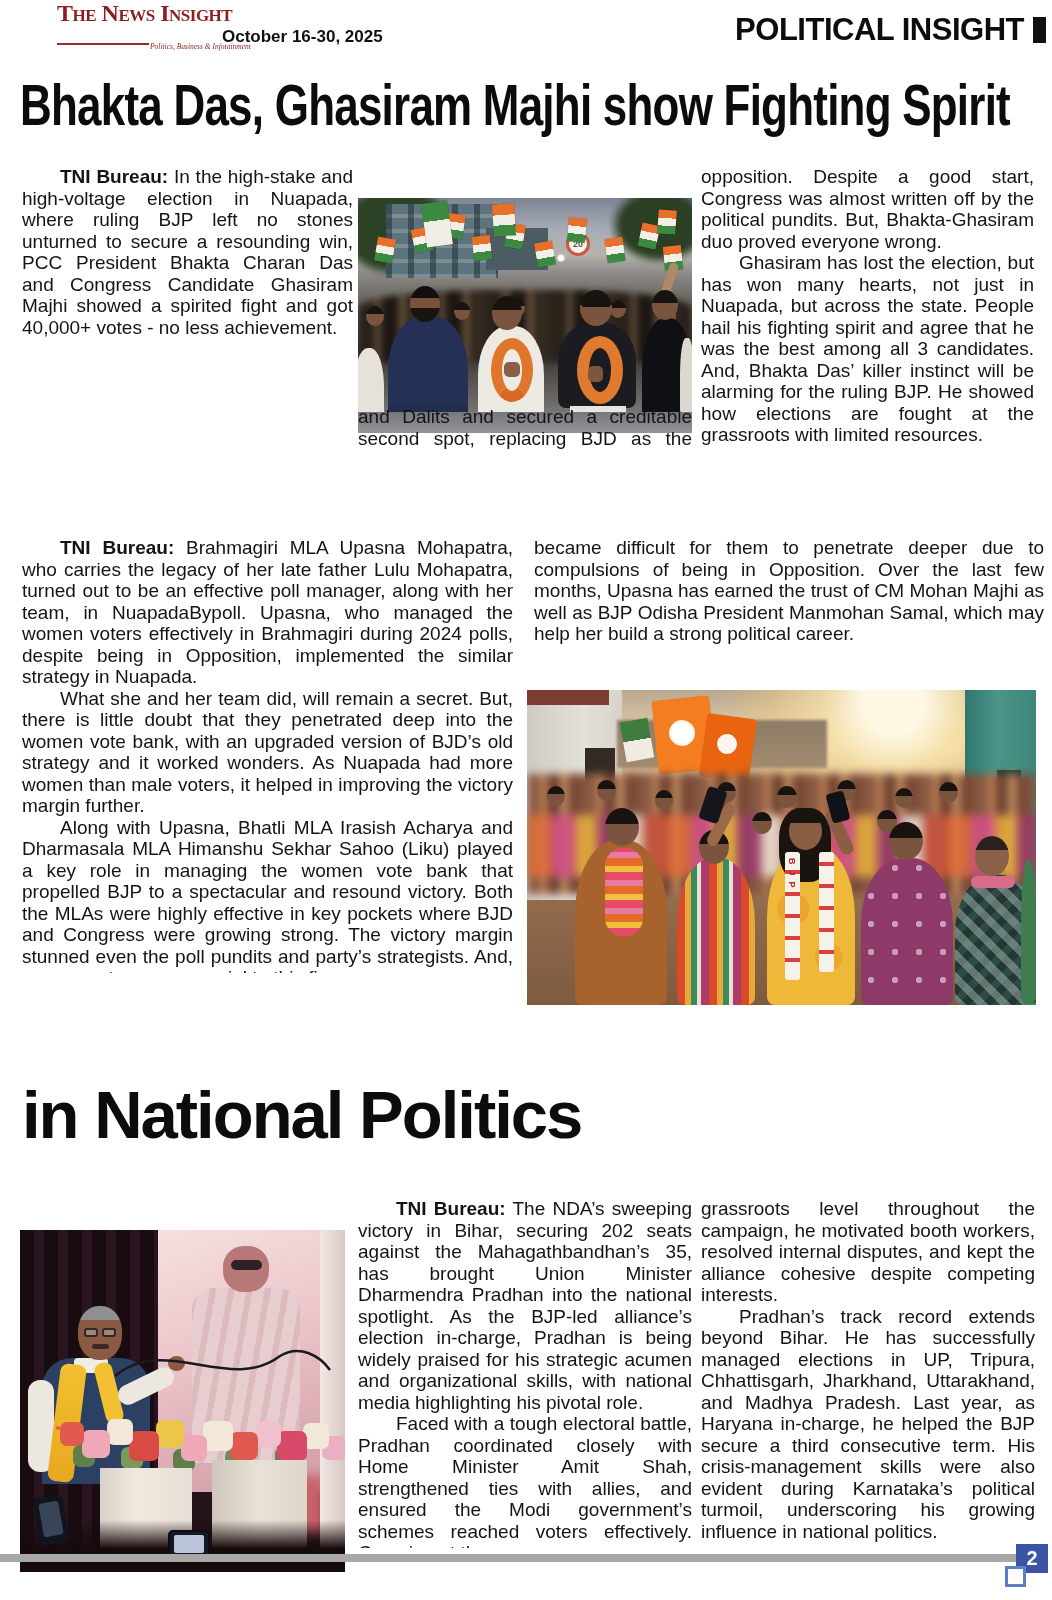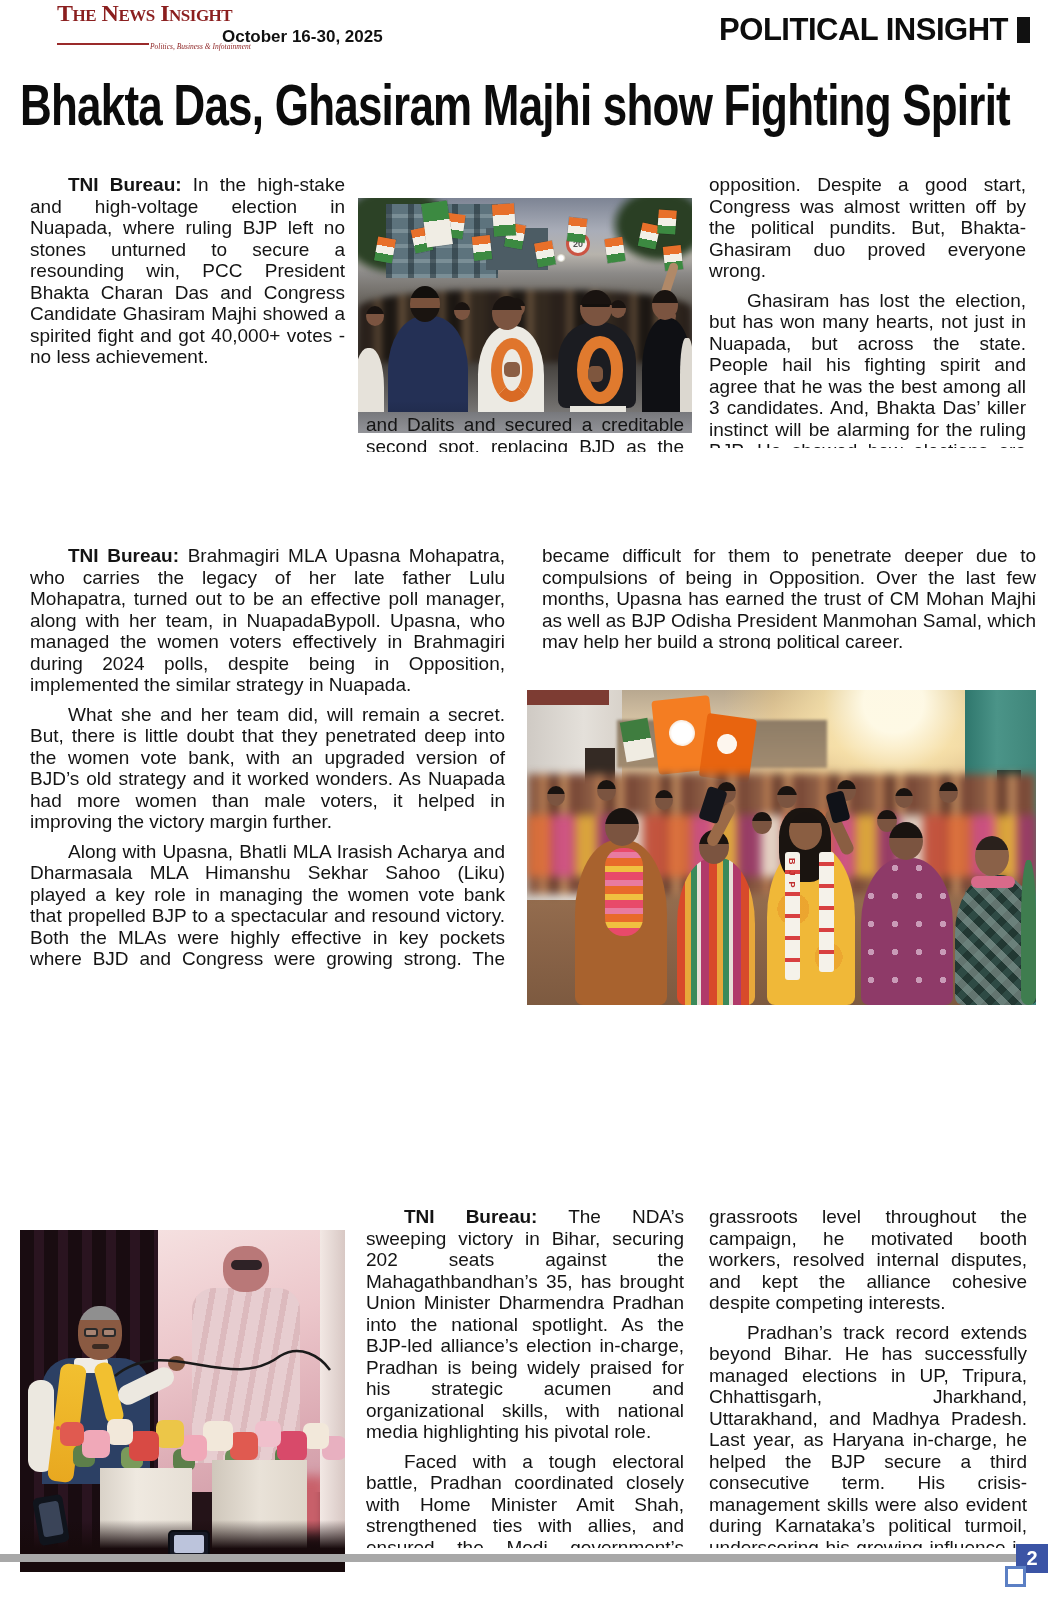--- a/index.html
+++ b/index.html
@@ -48,21 +48,21 @@
   .h3 { font-size: 67px; line-height: 94px; letter-spacing: -2px; }
 
   
   .col {
     position: absolute;
     font-size: 19px; line-height: 21.5px;
     text-align: justify;
     color: #141414;
     overflow: hidden;
   }
-  .para { margin: 8px; text-indent: 38px; }
+  .para { margin: 0; text-indent: 38px; }
   .noindent { text-indent: 0; }
   .lead { font-weight: bold; }
 
   
   .photo { position: absolute; overflow: hidden; background:#777;margin-top:30px; }
   .cflag {
     position: absolute; width: 18px; height: 24px;
     background: linear-gradient(180deg,#e8702a 0 34%,#f2efe6 34% 66%,#3c8a41 66%);
     box-shadow: 0 0 0 0.5px rgba(0,0,0,.18);
   }
@@ -83,21 +83,21 @@
 </style>
 </head>
 <body>
 
 <div class="page">
 
   <div class="abs logo-title" style="left:57px; top:0;">The News Insight</div>
   <div class="abs logo-underline" style="left:57px; top:43px; width:92px; height:2px;"></div>
   <div class="abs logo-tagline" style="left:150px; top:42px;">Politics, Business &amp; Infotainment</div>
   <div class="abs issue-date" style="left:222px; top:27px;">October 16-30, 2025</div>
-  <div class="abs section-label" style="right:22px; top:12px;">
+  <div class="abs section-label" style="right:6px; top:12px;">
     <span>POLITICAL INSIGHT</span>
     <span class="section-bar"></span>
   </div>
 
   <div class="headline h1" style="left:20px; top:70px; width:1012px; height:70px;">
     <span class="fit-inner" style="transform: scaleX(0.757723);">Bhakta Das, Ghasiram Majhi show Fighting Spirit</span>
   </div>
 
   <div class="col" style="left:22px; top:166px; width:331px; height:282px;">
     <p class="para"><span class="lead">TNI Bureau:</span> <span>In the high-stake and high-voltage election in Nuapada, where ruling BJP left no stones unturned to secure a resounding win, PCC President Bhakta Charan Das and Congress Candidate Ghasiram Majhi showed a spirited fight and got 40,000+ votes - no less achievement.</span></p>
@@ -258,20 +258,23 @@
       background:#8e3a68; background-image:radial-gradient(circle 3px at 10px 10px,rgba(240,220,235,.6) 0 3px,transparent 3px); background-size:24px 28px;"></div>
     <div class="head" style="left:362px; top:132px; width:34px; height:38px;"></div>
     <div class="blob" style="left:428px; top:185px; width:82px; height:130px;
       background:#2e4a44; background-image:repeating-linear-gradient(45deg,rgba(220,230,225,.35) 0 8px,transparent 8px 16px),repeating-linear-gradient(-45deg,rgba(16,28,24,.4) 0 8px,transparent 8px 16px);"></div>
     <div class="head" style="left:448px; top:146px; width:34px; height:40px;
       background:linear-gradient(180deg,#2a211c 0 36%,#8a6148 36%);"></div>
     <div class="abs" style="left:444px; top:186px; width:44px; height:12px; border-radius:6px; background:#d86a8a;"></div>
     <div class="blob" style="left:494px; top:170px; width:15px; height:145px; background:#3f7d4f;"></div>
   </div>
 
+  <div class="headline h3" style="left:22px; top:1068px; width:1012px; height:94px;">
+    <span class="fit-inner">in National Politics</span>
+  </div>
 
   <div class="photo" style="left:20px; top:1200px; width:325px; height:342px; background:#241318;">
     <div class="abs" style="left:0; top:0; width:140px; height:342px;
       background:repeating-linear-gradient(90deg,#190c11 0 14px,#2a1420 14px 24px);"></div>
     <div class="abs" style="left:138px; top:0; width:187px; height:262px;
       background:linear-gradient(160deg,#f5e0e0 0%,#ecc7cb 40%,#dcabb4 75%,#cf9aa6 100%);"></div>
     <div class="abs" style="left:172px; top:58px; width:108px; height:175px; border-radius:22px 22px 0 0;
       background:#e7cdd0; background-image:repeating-linear-gradient(100deg,rgba(200,150,155,.35) 0 6px,transparent 6px 18px);"></div>
     <div class="abs" style="left:203px; top:16px; width:46px; height:46px; border-radius:45%;
       background:#b97878;"></div>

